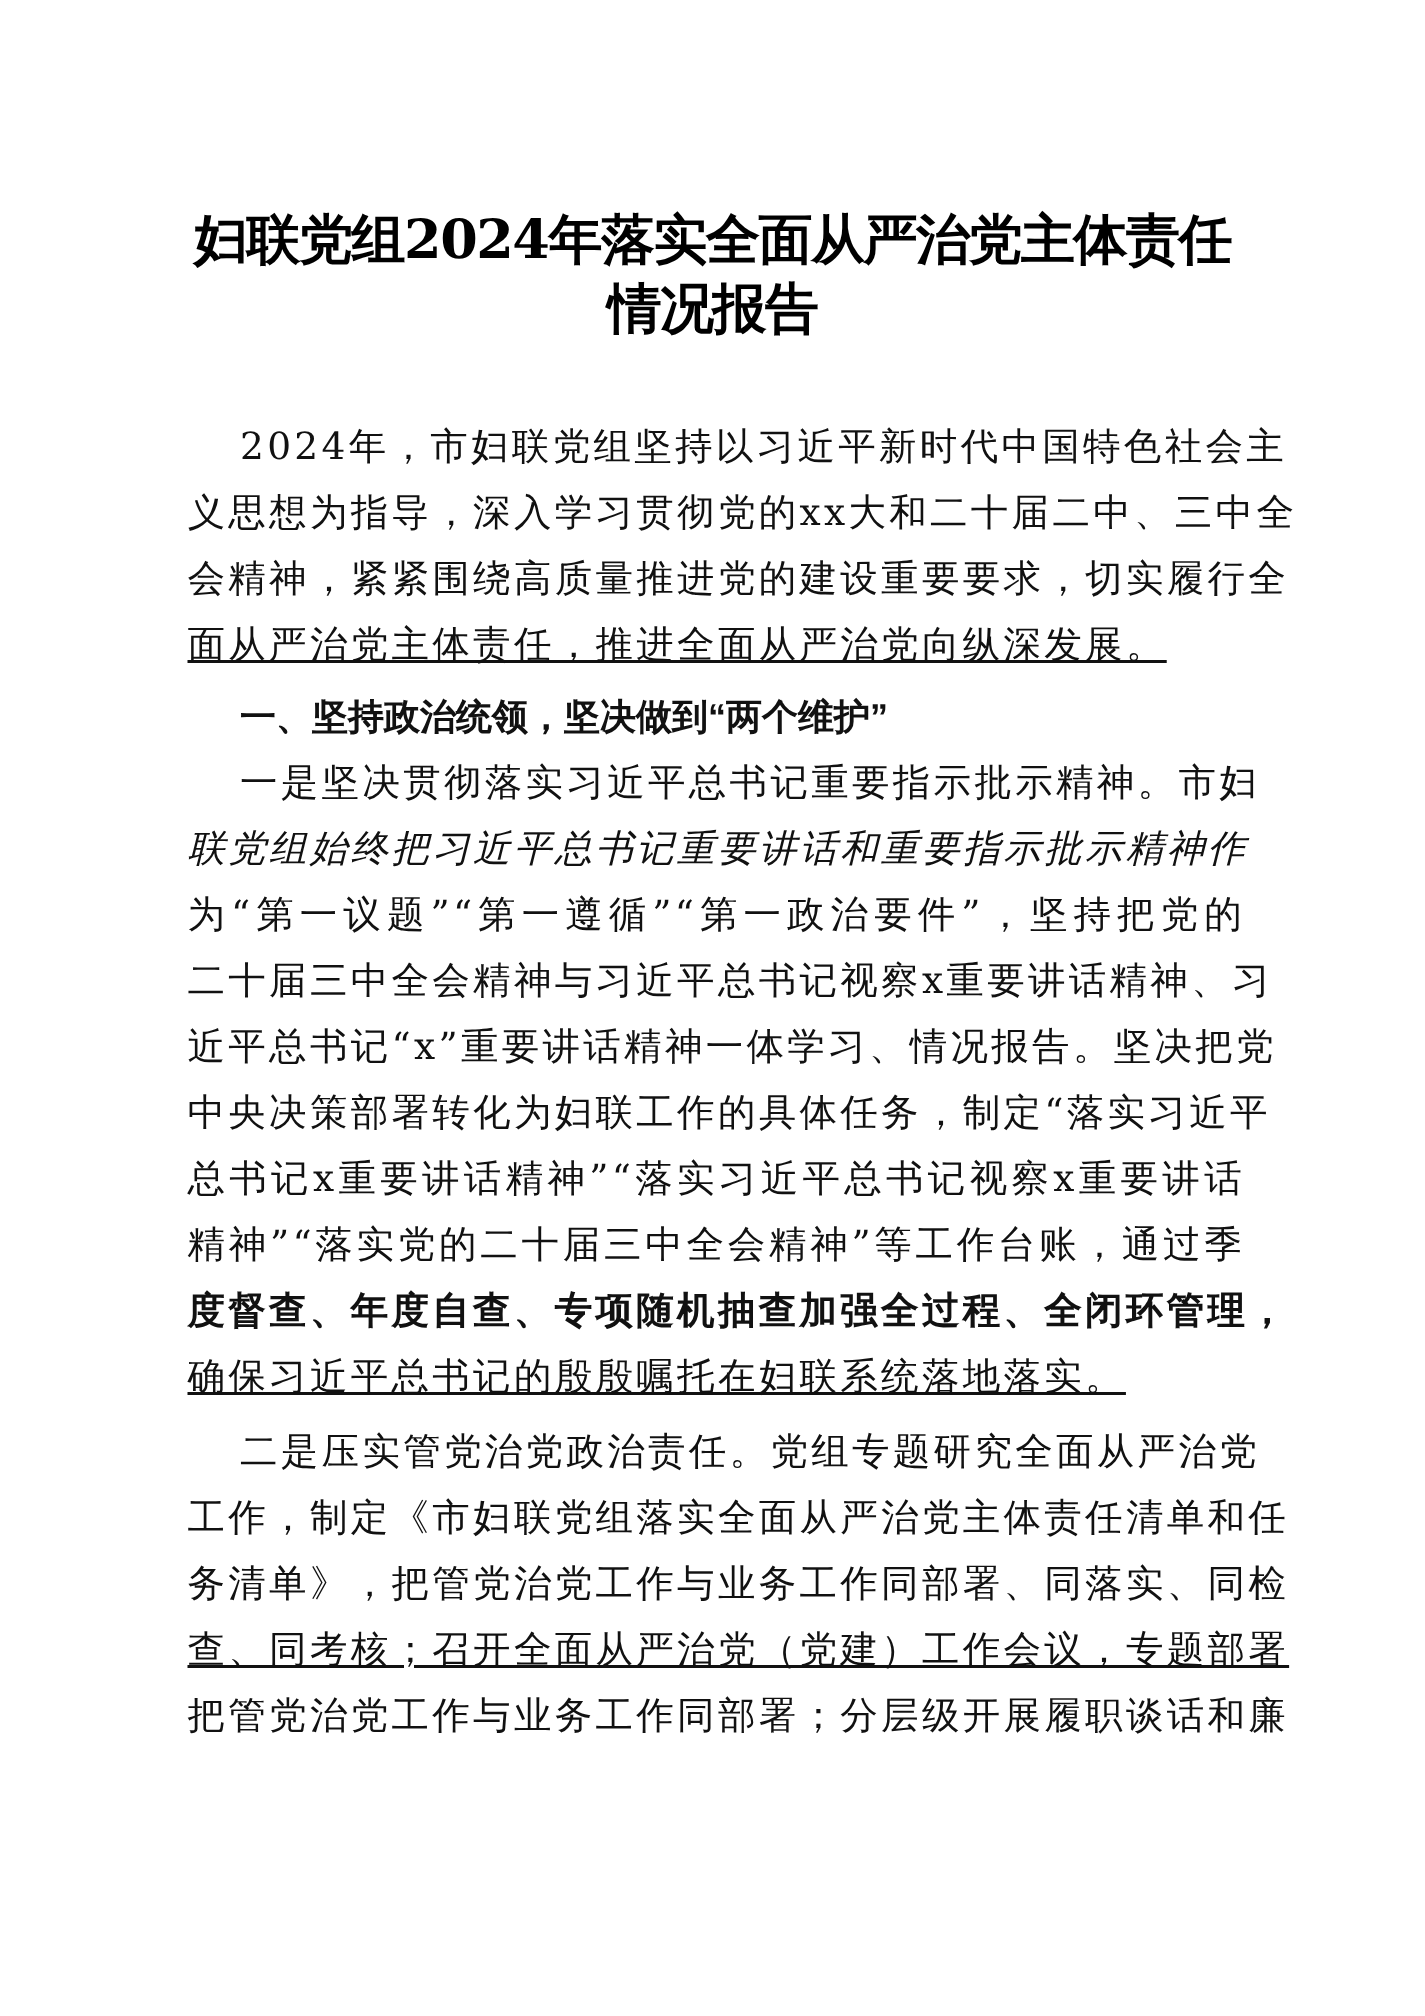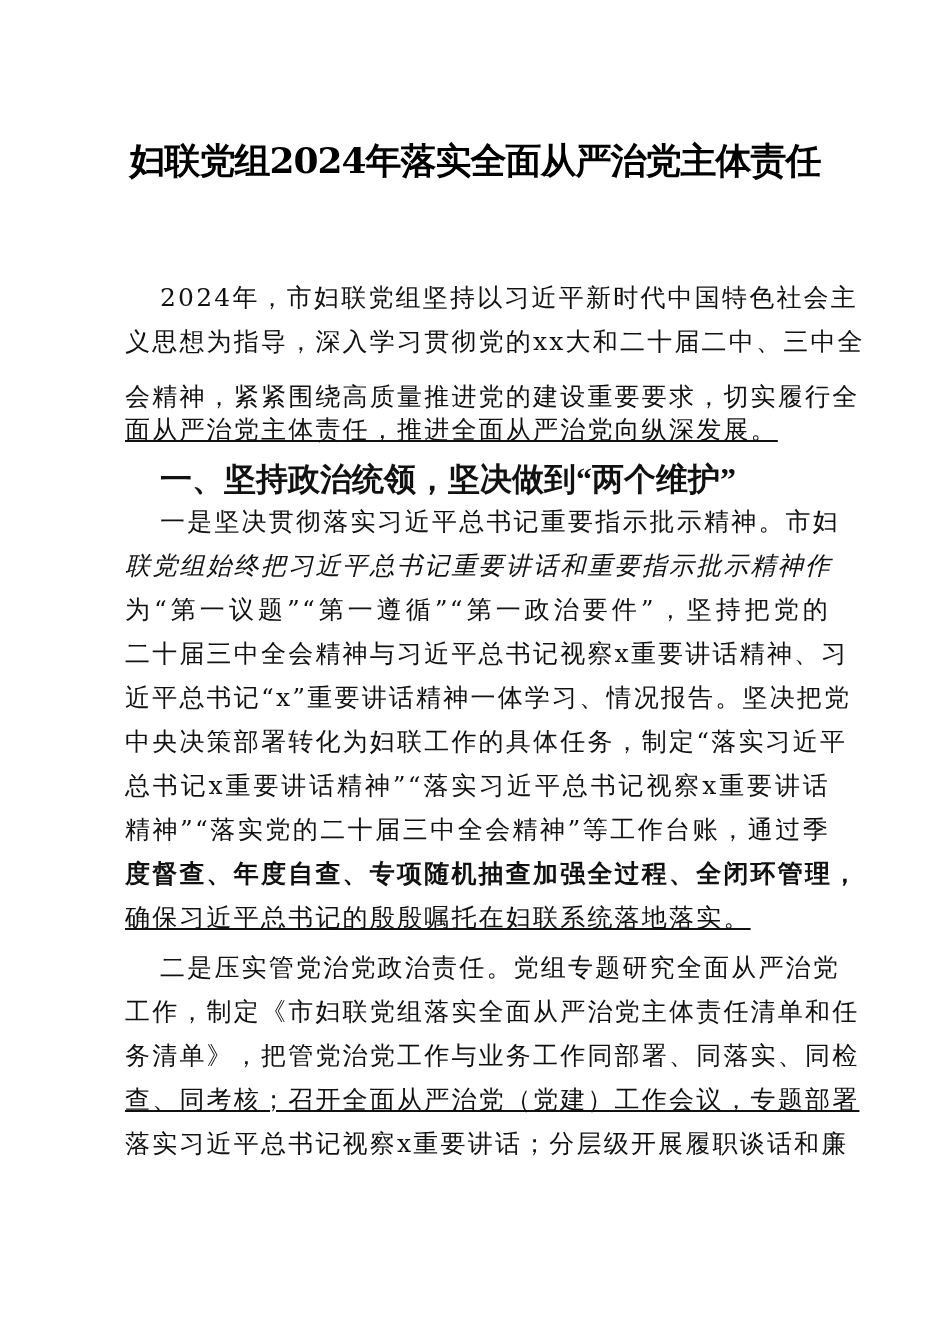--- a/index.html
+++ b/index.html
@@ -6,45 +6,46 @@
   body { width:950px; height:1344px; position:relative; overflow:hidden;
          font-family:"DejaVu Serif","Liberation Serif",serif; color:#111; }
   .page { position:absolute; left:0; top:0; width:934px; height:1344px; background:#fff; }
   .title { position:absolute; left:100px; width:750px; text-align:center;
            font-family:"DejaVu Serif","Liberation Serif",serif; font-weight:bold;
            font-size:36px; line-height:44px; color:#000; letter-spacing:-1px; white-space:nowrap; }
   .line { position:absolute; left:125px; width:705px; font-size:25px; line-height:44px;
           white-space:nowrap; text-align:justify; text-align-last:justify; letter-spacing:2.2px; }
   .line.last { text-align-last:left;text-decoration:underline; }
   .indent { left:160px; width:659px; }
-  .h1 { font-family:Liberation Serif, serif; font-weight:bold; text-align-last:left; letter-spacing:0px; font-size:32px; }
+  .h1 { font-family:Liberation Sans, sans-serif; font-weight:bold; text-align-last:left; letter-spacing:0px; font-size:24px; }
   .bold { font-weight:normal; }
 </style>
 </head>
 <body>
 
 <div class="page">
   <div class="title" style="top:138px;">妇联党组2024年落实全面从严治党主体责任</div>
+  <div class="title" style="top:184px;">情况报告</div>
 
   <div class="line indent" style="top:276px;">2024年，市妇联党组坚持以习近平新时代中国特色社会主</div>
   <div class="line" style="top:320px;">义思想为指导，深入学习贯彻党的xx大和二十届二中、三中全</div>
-  <div class="line" style="top:375px;">会精神，紧紧围绕高质量推进党的建设重要要求，切实履行全</div>
+  <div class="line" style="top:364px;">会精神，紧紧围绕高质量推进党的建设重要要求，切实履行全</div>
   <div class="line last" style="top:408px;">面从严治党主体责任，推进全面从严治党向纵深发展。</div>
 
   <div class="line indent h1" style="top:457px;">一、坚持政治统领，坚决做到“两个维护”</div>
 
   <div class="line indent" style="top:500px;"><span class="bold">一是坚决贯彻落实习近平总书记重要指示批示精神。</span><span>市妇</span></div>
   <div class="line" style="top:544px;font-style:italic;">联党组始终把习近平总书记重要讲话和重要指示批示精神作</div>
   <div class="line" style="top:588px;">为“第一议题”“第一遵循”“第一政治要件”，坚持把党的</div>
   <div class="line" style="top:632px;">二十届三中全会精神与习近平总书记视察x重要讲话精神、习</div>
   <div class="line" style="top:676px;">近平总书记“x”重要讲话精神一体学习、情况报告。坚决把党</div>
   <div class="line" style="top:720px;">中央决策部署转化为妇联工作的具体任务，制定“落实习近平</div>
   <div class="line" style="top:764px;">总书记x重要讲话精神”“落实习近平总书记视察x重要讲话</div>
   <div class="line" style="top:808px;">精神”“落实党的二十届三中全会精神”等工作台账，通过季</div>
   <div class="line" style="top:852px;font-weight:bold;">度督查、年度自查、专项随机抽查加强全过程、全闭环管理，</div>
   <div class="line last" style="top:896px;">确保习近平总书记的殷殷嘱托在妇联系统落地落实。</div>
 
   <div class="line indent" style="top:946px;"><span class="bold">二是压实管党治党政治责任。</span><span>党组专题研究全面从严治党</span></div>
   <div class="line" style="top:990px;">工作，制定《市妇联党组落实全面从严治党主体责任清单和任</div>
   <div class="line" style="top:1034px;">务清单》，把管党治党工作与业务工作同部署、同落实、同检</div>
   <div class="line" style="top:1078px;text-decoration:underline;">查、同考核；召开全面从严治党（党建）工作会议，专题部署</div>
-  <div class="line" style="top:1122px;">落实习近平总书记视察x重要讲话；分层级开展履职谈话和廉</div>
+  <div class="line" style="top:1122px;">把管党治党工作与业务工作同部署；分层级开展履职谈话和廉</div>
 </div>
 
 </body></html>

